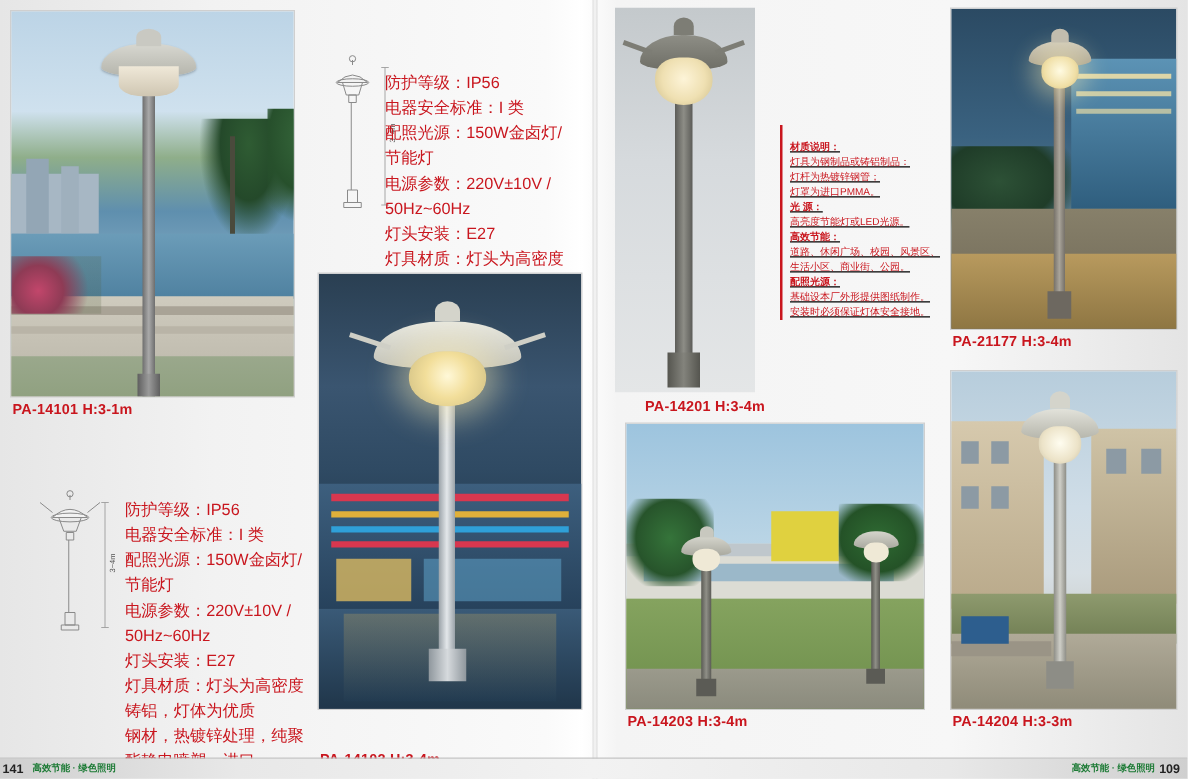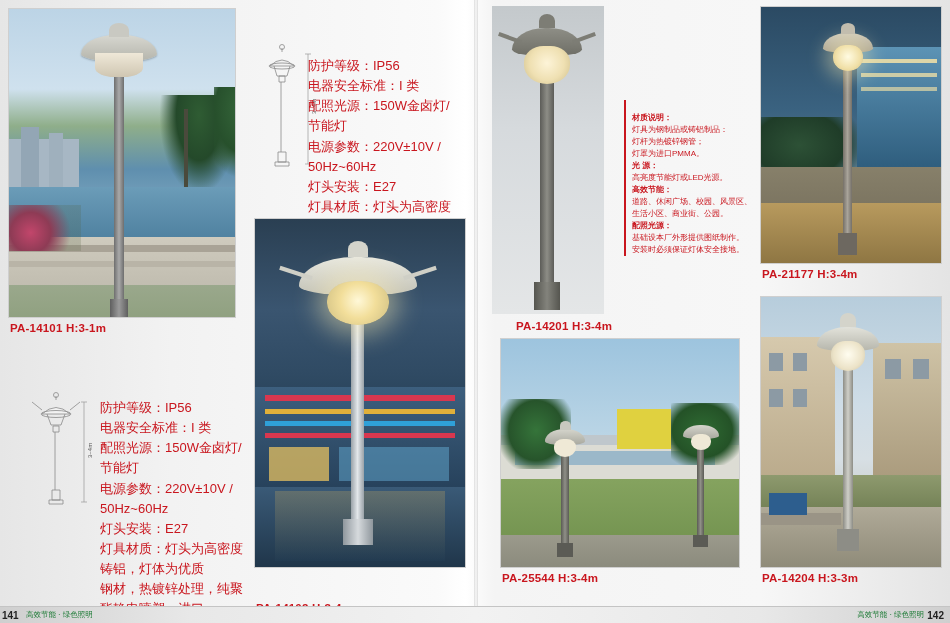--- a/index.html
+++ b/index.html
@@ -18,28 +18,28 @@
     position:absolute;left:474px;top:0;width:4px;height:623px;
     background:linear-gradient(to right,rgba(0,0,0,.12),rgba(0,0,0,.02),rgba(0,0,0,.12));
   }
   .photo{position:absolute;overflow:hidden;border:1px solid #cfcfcf;box-sizing:border-box;}
   .cap{
     position:absolute;color:#c9161e;font-weight:bold;font-size:11.5px;
     letter-spacing:.2px;white-space:nowrap;
   }
   .specs{position:absolute;font-size:13px;line-height:1.55;color:#c9161e;white-space:pre-line;}
   .redtext{color:#c9161e;}
-  .noteblock{position:absolute;font-size:8px;line-height:1.5;white-space:pre-line;}
+  .noteblock{position:absolute;font-size:8px;line-height:1.5;white-space:pre-line;text-decoration:underline;}
   .footer-bar{
     position:absolute;bottom:0;left:0;width:950px;height:16px;
     background:linear-gradient(to right,#cfcfcf,#e8e8e8 20%,#f2f2f2 50%,#e8e8e8 80%,#cfcfcf);
     border-top:1px solid #c4c4c4;
   }
   .pgnum{position:absolute;bottom:2px;font-size:10px;font-weight:bold;color:#222;}
-  .pgtext{position:absolute;bottom:3px;font-size:7.5px;color:#1b7a34;font-weight:normal;}
+  .pgtext{position:absolute;bottom:3px;font-size:7.5px;color:#1b7a34;font-weight:bold;}
 
   
   .drawing{position:absolute;}
 
   
   .sky{position:absolute;left:0;top:0;width:100%;height:100%;}
 </style>
 </head>
 <body>
 
@@ -223,21 +223,21 @@
     <div style="position:absolute;left:56px;top:204px;width:16px;height:14px;background:#5b5b55;"></div>
     <div style="position:absolute;left:44px;top:90px;width:40px;height:16px;border-radius:50% 50% 45% 45%/80% 80% 25% 25%;background:linear-gradient(to bottom,#d5d5cc,#a8a89e);"></div>
     <div style="position:absolute;left:53px;top:100px;width:22px;height:18px;border-radius:42% 42% 50% 50%;background:#efe9d6;"></div>
     <div style="position:absolute;left:59px;top:82px;width:11px;height:9px;border-radius:50% 50% 0 0;background:#c8c8bf;"></div>
 
     <div style="position:absolute;left:196px;top:102px;width:7px;height:100px;background:linear-gradient(to right,#5b5b55,#8f8f87,#5b5b55);"></div>
     <div style="position:absolute;left:192px;top:196px;width:15px;height:12px;background:#5b5b55;"></div>
     <div style="position:absolute;left:182px;top:86px;width:36px;height:14px;border-radius:50% 50% 45% 45%/80% 80% 25% 25%;background:linear-gradient(to bottom,#d5d5cc,#a8a89e);"></div>
     <div style="position:absolute;left:190px;top:95px;width:20px;height:16px;border-radius:42% 42% 50% 50%;background:#efe9d6;"></div>
   </div>
-  <div class="cap" style="left:502px;top:572px;">PA-25544 H:3-4m</div>
+  <div class="cap" style="left:502px;top:572px;">PA-14203 H:3-4m</div>
 
   <div class="photo" style="left:760px;top:296px;width:182px;height:272px;">
     <div class="sky" style="background:linear-gradient(to bottom,#b7cddc 0%,#cfdde7 40%,#d7dfe4 60%,#b9b6a8 100%);"></div>
     <div style="position:absolute;left:0;top:40px;width:74px;height:150px;background:linear-gradient(to bottom,#d6c9ad,#b9a98a);"></div>
     <div style="position:absolute;left:8px;top:56px;width:14px;height:18px;background:#8c9aa4;"></div>
     <div style="position:absolute;left:32px;top:56px;width:14px;height:18px;background:#8c9aa4;"></div>
     <div style="position:absolute;left:8px;top:92px;width:14px;height:18px;background:#8c9aa4;"></div>
     <div style="position:absolute;left:32px;top:92px;width:14px;height:18px;background:#8c9aa4;"></div>
     <div style="position:absolute;left:112px;top:46px;width:70px;height:140px;background:linear-gradient(to bottom,#cfc3a6,#a99a7c);"></div>
     <div style="position:absolute;left:124px;top:62px;width:16px;height:20px;background:#8c9aa4;"></div>
@@ -250,15 +250,15 @@
     <div style="position:absolute;left:76px;top:232px;width:22px;height:22px;background:#8d8d86;"></div>
     <div style="position:absolute;left:56px;top:30px;width:62px;height:24px;border-radius:50% 50% 45% 45%/80% 80% 25% 25%;background:linear-gradient(to bottom,#e2e2da,#b6b6ac);"></div>
     <div style="position:absolute;left:70px;top:44px;width:34px;height:30px;border-radius:42% 42% 50% 50%;background:radial-gradient(circle at 50% 45%,#fffdf0 0%,#ece3c8 60%,#c9c0a4 100%);"></div>
     <div style="position:absolute;left:79px;top:16px;width:16px;height:14px;border-radius:50% 50% 0 0;background:#d4d4cb;"></div>
   </div>
   <div class="cap" style="left:762px;top:572px;">PA-14204 H:3-3m</div>
 
   <div class="footer-bar"></div>
   <div class="pgnum" style="left:2px;">141</div>
   <div class="pgtext" style="left:26px;">高效节能 · 绿色照明</div>
-  <div class="pgnum" style="right:6px;">142</div>
+  <div class="pgnum" style="right:6px;">109</div>
   <div class="pgtext" style="right:26px;">高效节能 · 绿色照明</div>
 </div>
 
 </body></html>

